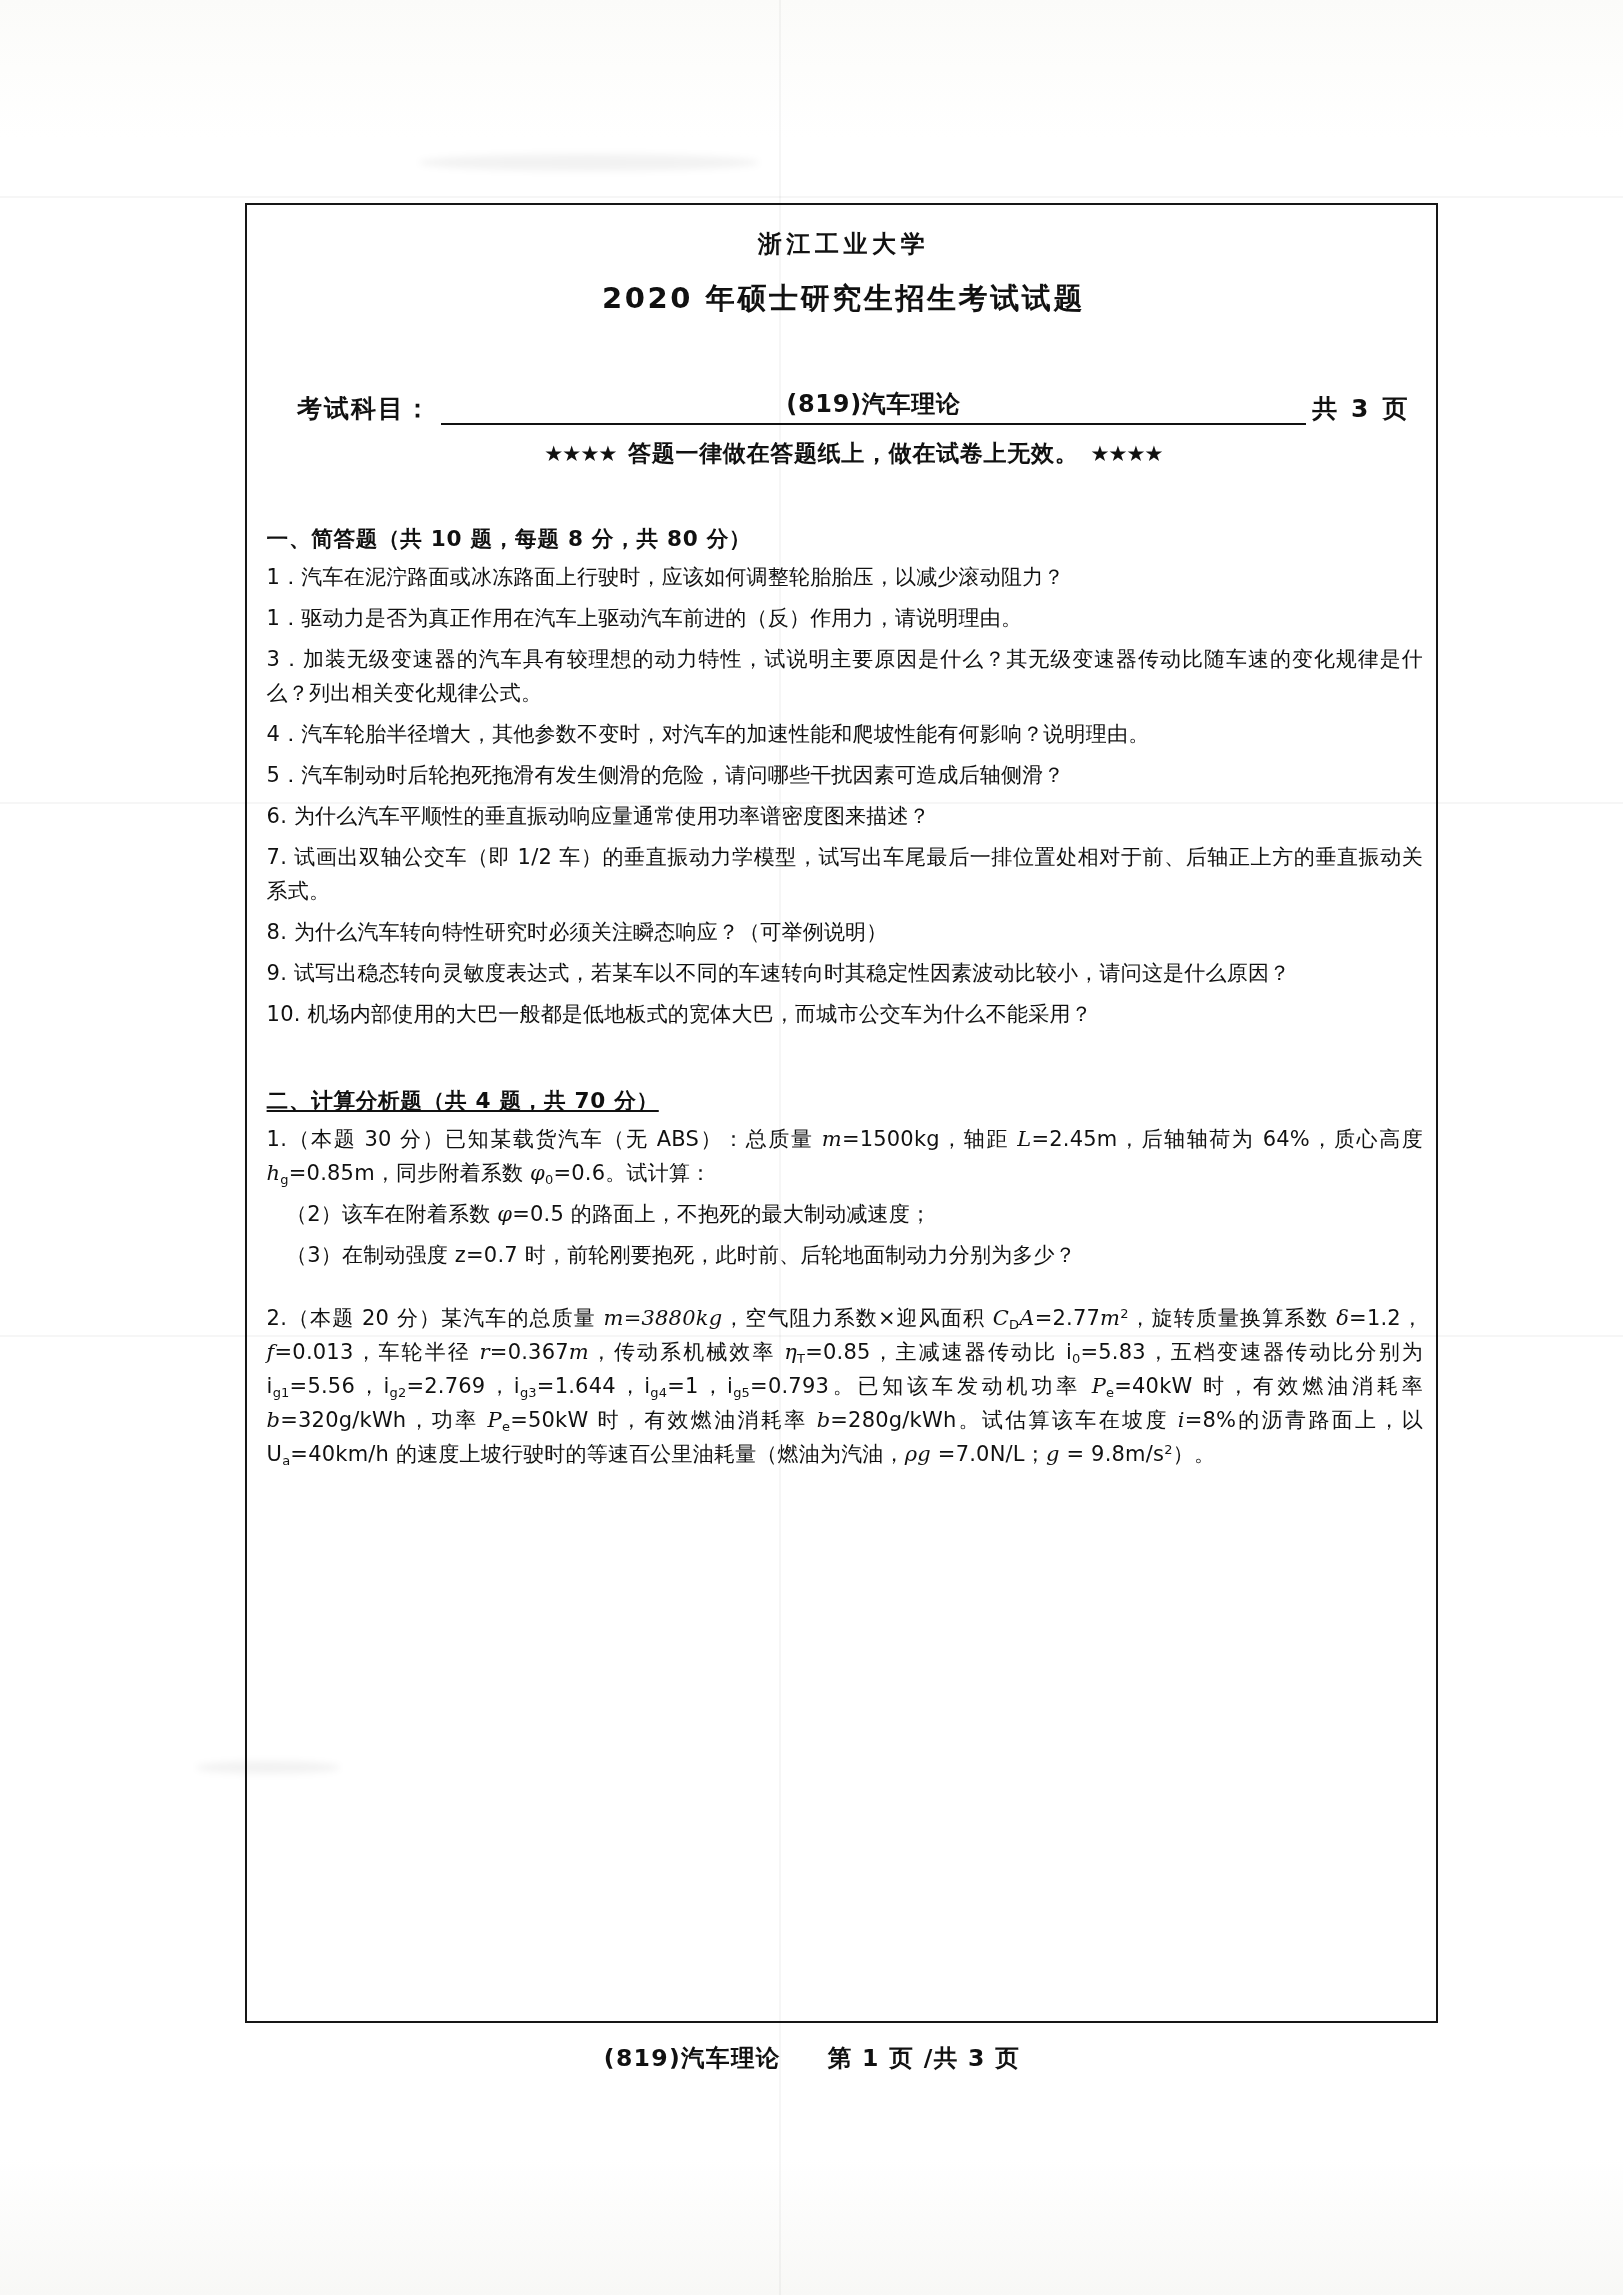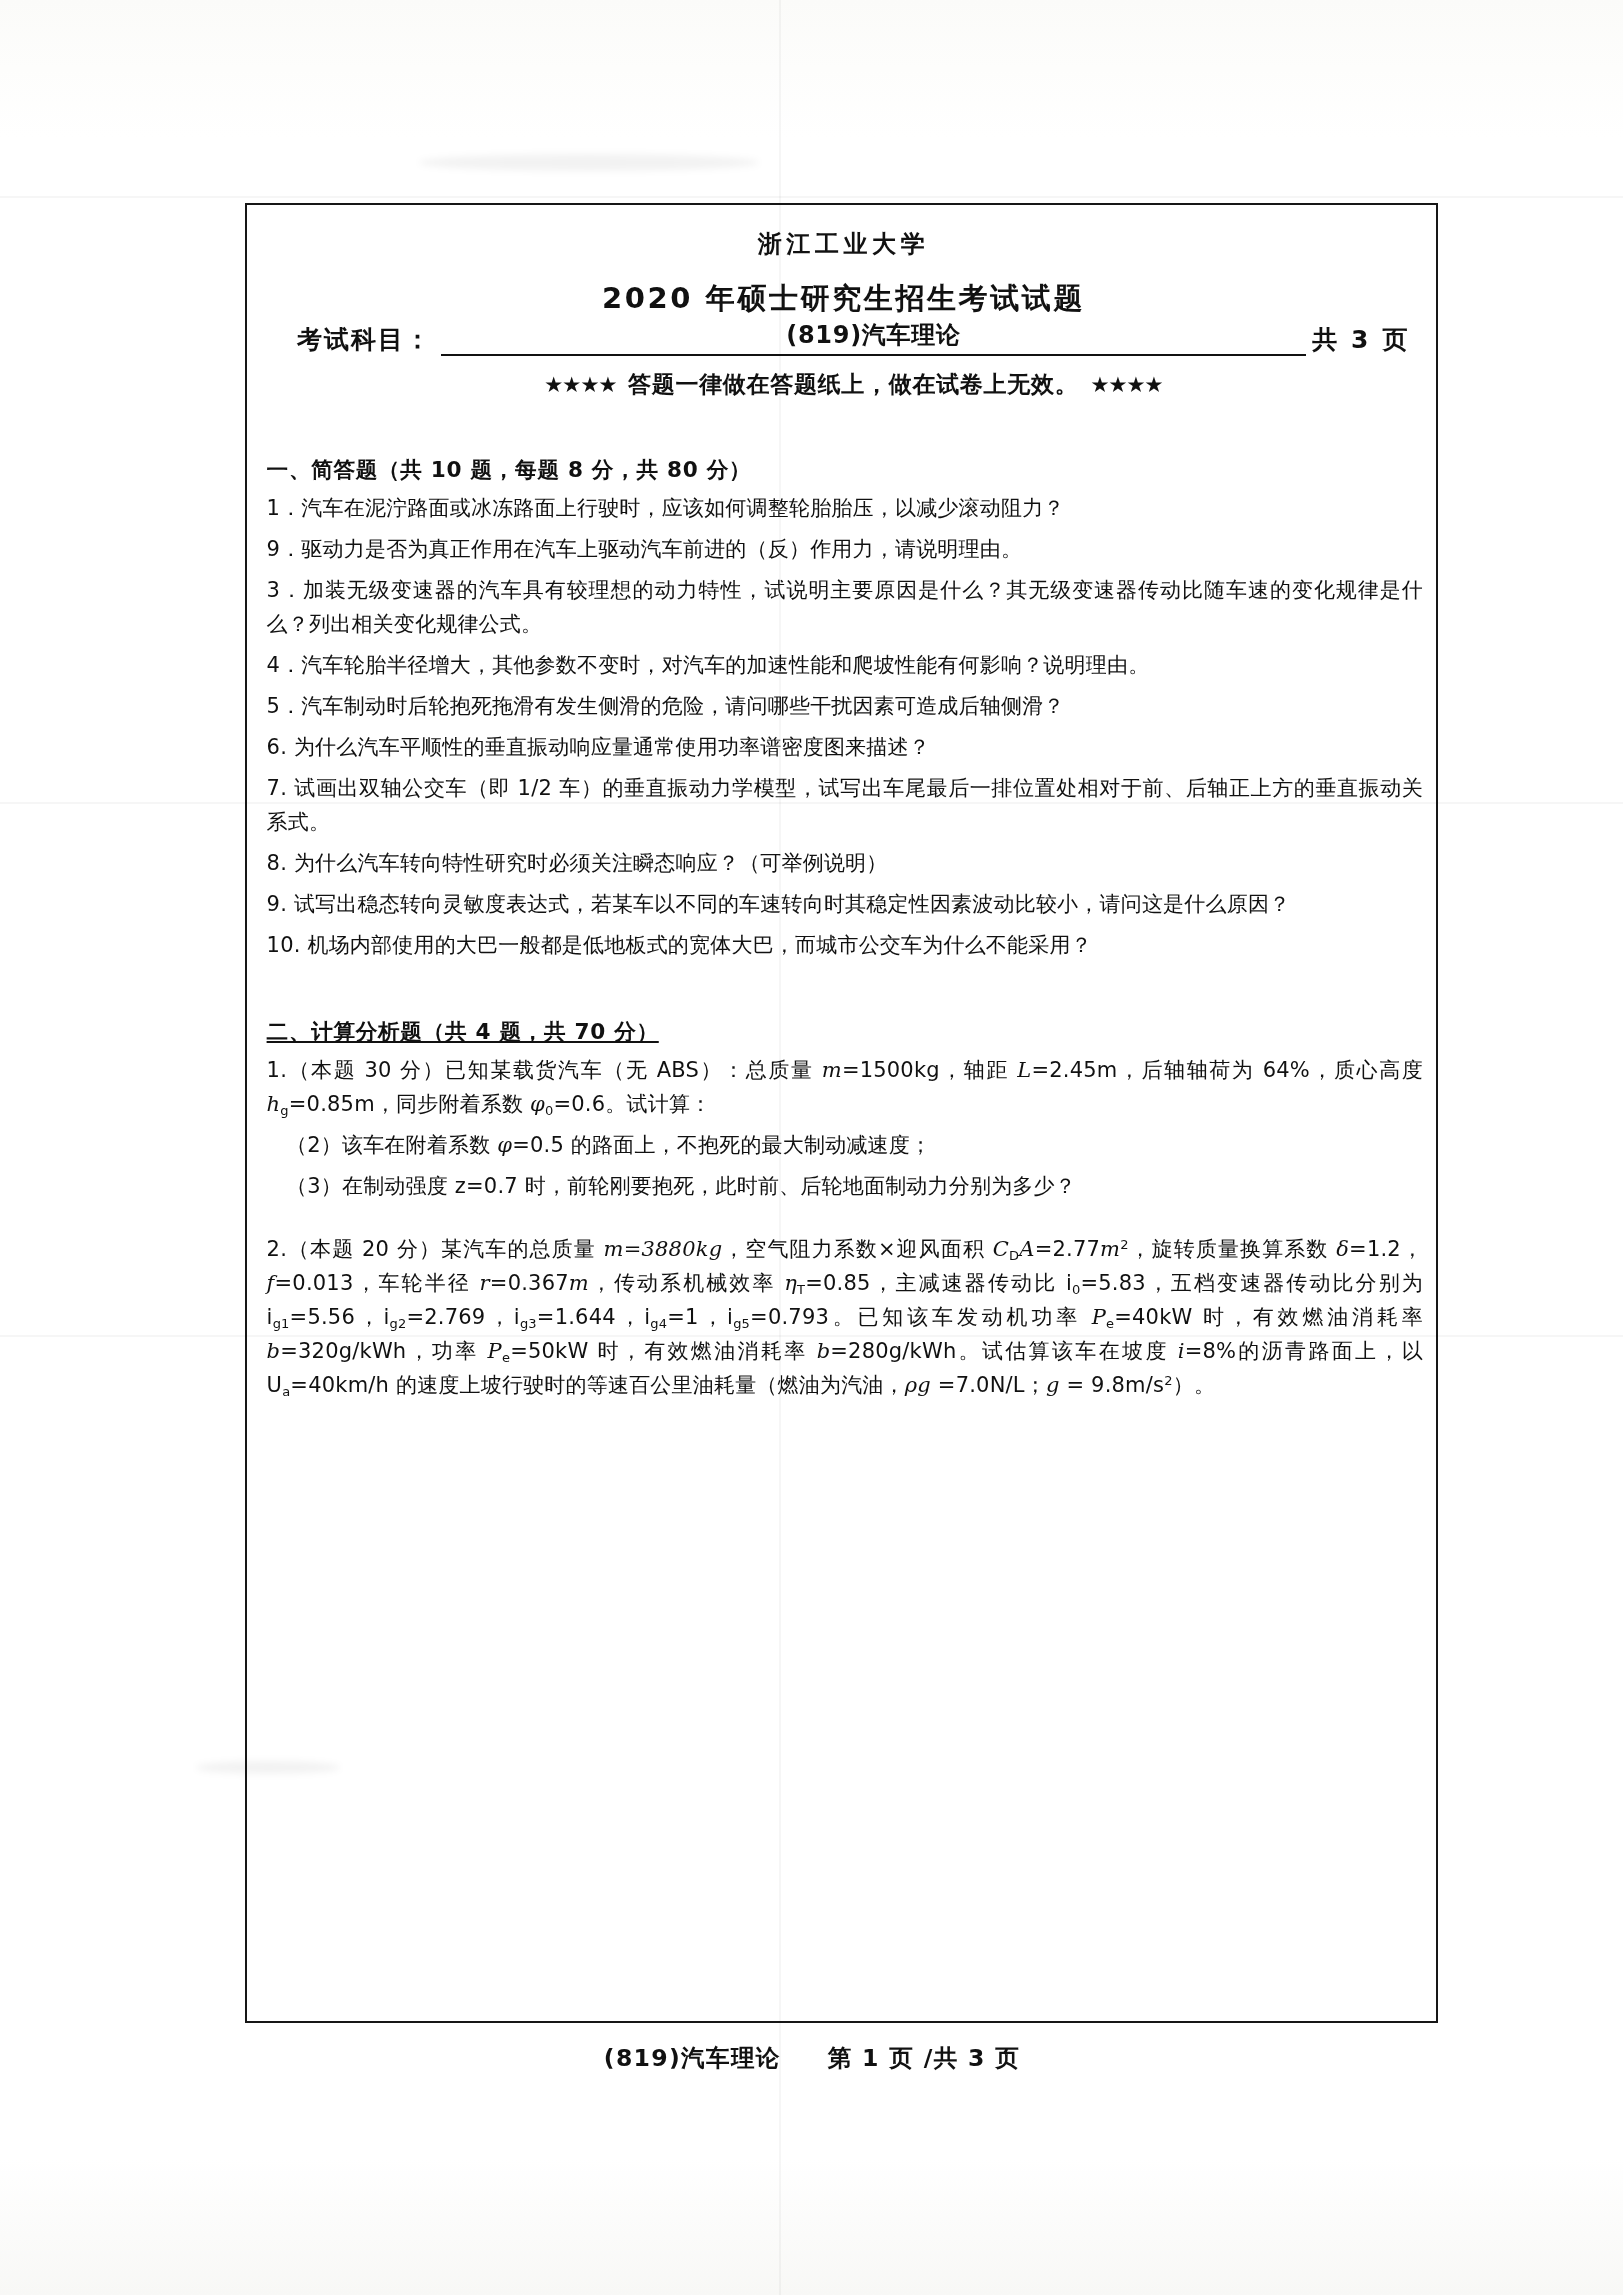--- a/index.html
+++ b/index.html
@@ -49,20 +49,21 @@
     text-align:center;
     font-weight:bold;
     font-size:29px;
     letter-spacing:2.6px;
     margin-top:19.6px;
   }
 
   .subject-row{
     display:flex;
     align-items:flex-end;
+    margin-top:69px;
     padding-left:33px;
     padding-right:13px;
     font-size:25px;
     font-weight:bold;
     justify-content:flex-end;
   }
   .subject-label{white-space:nowrap;letter-spacing:2px;}
   .subject-blank{
     flex:1;
     border-bottom:2.6px solid #111;
@@ -149,21 +150,21 @@
 
   <div class="notice">
     <span class="stars">★★★★</span>
     <span>答题一律做在答题纸上，做在试卷上无效。</span>
     <span class="stars">★★★★</span>
   </div>
 
   <div class="section-head">一、简答题（共 10 题，每题 8 分，共 80 分）</div>
 
   <div class="q">1．汽车在泥泞路面或冰冻路面上行驶时，应该如何调整轮胎胎压，以减少滚动阻力？</div>
-  <div class="q">9．驱动力是否为真正作用在汽车上驱动汽车前进的（反）作用力，请说明理由。</div>
+  <div class="q">1．驱动力是否为真正作用在汽车上驱动汽车前进的（反）作用力，请说明理由。</div>
   <div class="q">3．加装无级变速器的汽车具有较理想的动力特性，试说明主要原因是什么？其无级变速器传动比随车速的变化规律是什么？列出相关变化规律公式。</div>
   <div class="q">4．汽车轮胎半径增大，其他参数不变时，对汽车的加速性能和爬坡性能有何影响？说明理由。</div>
   <div class="q">5．汽车制动时后轮抱死拖滑有发生侧滑的危险，请问哪些干扰因素可造成后轴侧滑？</div>
   <div class="q">6. 为什么汽车平顺性的垂直振动响应量通常使用功率谱密度图来描述？</div>
   <div class="q">7. 试画出双轴公交车（即 1/2 车）的垂直振动力学模型，试写出车尾最后一排位置处相对于前、后轴正上方的垂直振动关系式。</div>
   <div class="q">8. 为什么汽车转向特性研究时必须关注瞬态响应？（可举例说明）</div>
   <div class="q">9. 试写出稳态转向灵敏度表达式，若某车以不同的车速转向时其稳定性因素波动比较小，请问这是什么原因？</div>
   <div class="q">10. 机场内部使用的大巴一般都是低地板式的宽体大巴，而城市公交车为什么不能采用？</div>
 
   <div class="section-head two">二、计算分析题（共 4 题，共 70 分）</div>

